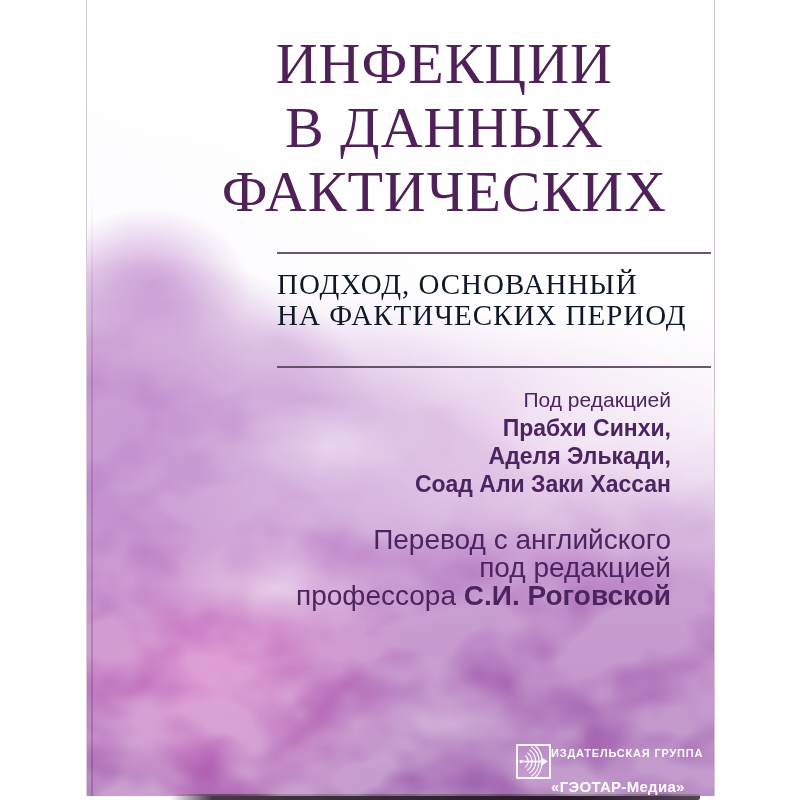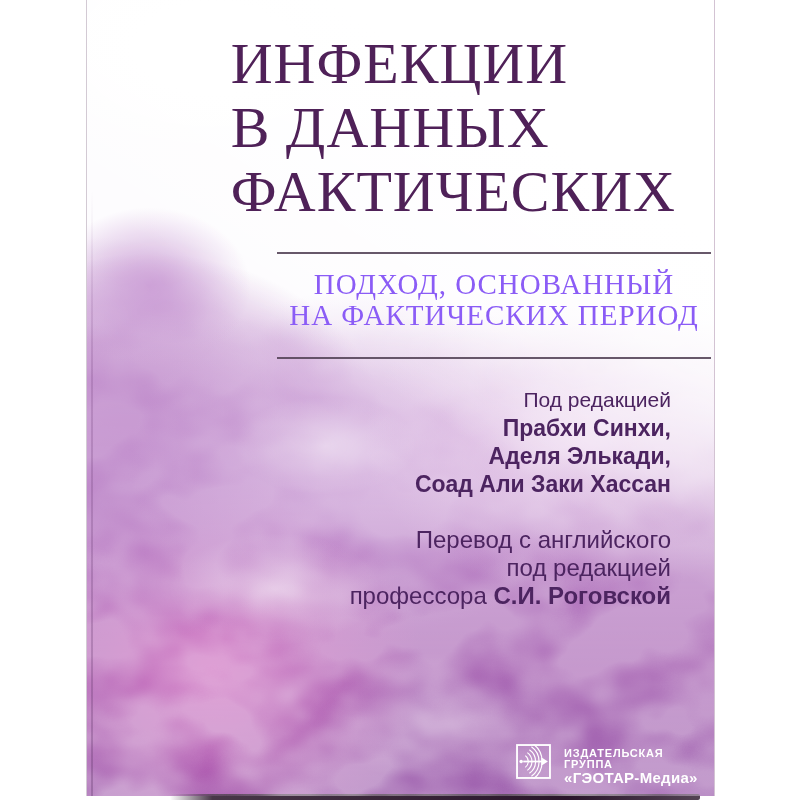--- a/index.html
+++ b/index.html
@@ -25,42 +25,42 @@
     radial-gradient(ellipse 300px 240px at 10% 56%, rgba(178,113,192,0.95), rgba(178,113,192,0.4) 60%, rgba(178,113,192,0) 80%),
     radial-gradient(ellipse 280px 260px at 20% 84%, rgba(203,92,184,0.9), rgba(203,92,184,0) 75%),
     linear-gradient(to top, #86399a 0%, #9c4fa9 16%, rgba(168,99,182,0.9) 32%, rgba(186,130,198,0.55) 46%, rgba(200,160,210,0) 60%),
     radial-gradient(ellipse 230px 330px at 3% 63%, rgba(167,95,181,0.9), rgba(167,95,181,0) 80%),
     #fdfcfe;}
   .tex{position:absolute;left:0;top:0;z-index:1;pointer-events:none;}
   .crease{position:absolute;left:4px;top:190px;bottom:0;width:2px;z-index:1;
           background:linear-gradient(rgba(110,60,120,0), rgba(110,60,120,0.22) 30%, rgba(80,40,90,0.28));}
 
   
-  .title{position:absolute;top:32px;right:38px;z-index:2;text-align:left;
+  .title{position:absolute;top:32px;right:47px;z-index:2;text-align:center;
          font-family:"Liberation Serif","DejaVu Serif",serif;
          font-size:58px;line-height:64px;letter-spacing:1px;color:#4f2158;}
   .subtitle{position:absolute;left:190px;top:252px;width:434px;z-index:2;
             border-top:2px solid rgba(86,70,90,0.9);border-bottom:2px solid rgba(86,70,90,0.9);
-            padding:15px 0 26px 0;text-align:center;
+            padding:15px 0 35px 0;
             font-family:"Liberation Serif","DejaVu Serif",serif;
-            font-size:29px;line-height:31px;letter-spacing:1px;color:#8b5cf6;}
+            font-size:29px;line-height:31px;letter-spacing:1px;color:#0f172a;}
   .editors{position:absolute;right:43px;top:386px;z-index:2;text-align:right;
            color:#4c2460;font-size:23px;line-height:28px;}
   .editors .intro{font-size:21px;font-weight:400;}
   .editors .name{font-weight:700;}
   .translation{position:absolute;right:43px;top:526px;z-index:2;text-align:right;
-               color:#4c2460;font-size:24px;line-height:28px;font-weight:400;}
+               color:#4c2460;font-size:28px;line-height:28px;font-weight:400;}
   .translation .bold{font-weight:700;}
 
   
-  .publisher{position:absolute;left:429px;top:744px;z-index:2;display:flex;align-items:flex-start;gap:13px;color:#ffffff;}
+  .publisher{position:absolute;left:429px;top:744px;z-index:2;display:flex;align-items:flex-start;gap:0;color:#ffffff;}
   .logo-box{width:35px;height:35px;flex:0 0 auto;}
   .pub-text{padding-top:4px;}
   .pub-group{font-size:11px;font-weight:700;letter-spacing:0.8px;line-height:11px;}
-  .pub-name{font-size:15px;font-weight:700;letter-spacing:0.3px;line-height:16px;margin-top:0;}
+  .pub-name{font-size:15px;font-weight:700;letter-spacing:0.3px;line-height:16px;margin-top:20px;}
 
   
   .book-shadow{position:absolute;left:170px;top:794px;width:530px;height:6px;border-radius:2px;
                background:linear-gradient(to right, rgba(40,20,40,0), rgba(40,20,40,0.85) 8%, #2a152b 75%, rgba(40,20,40,0.8));}
 </style>
 </head>
 <body>
 
 <div class="page">
 

